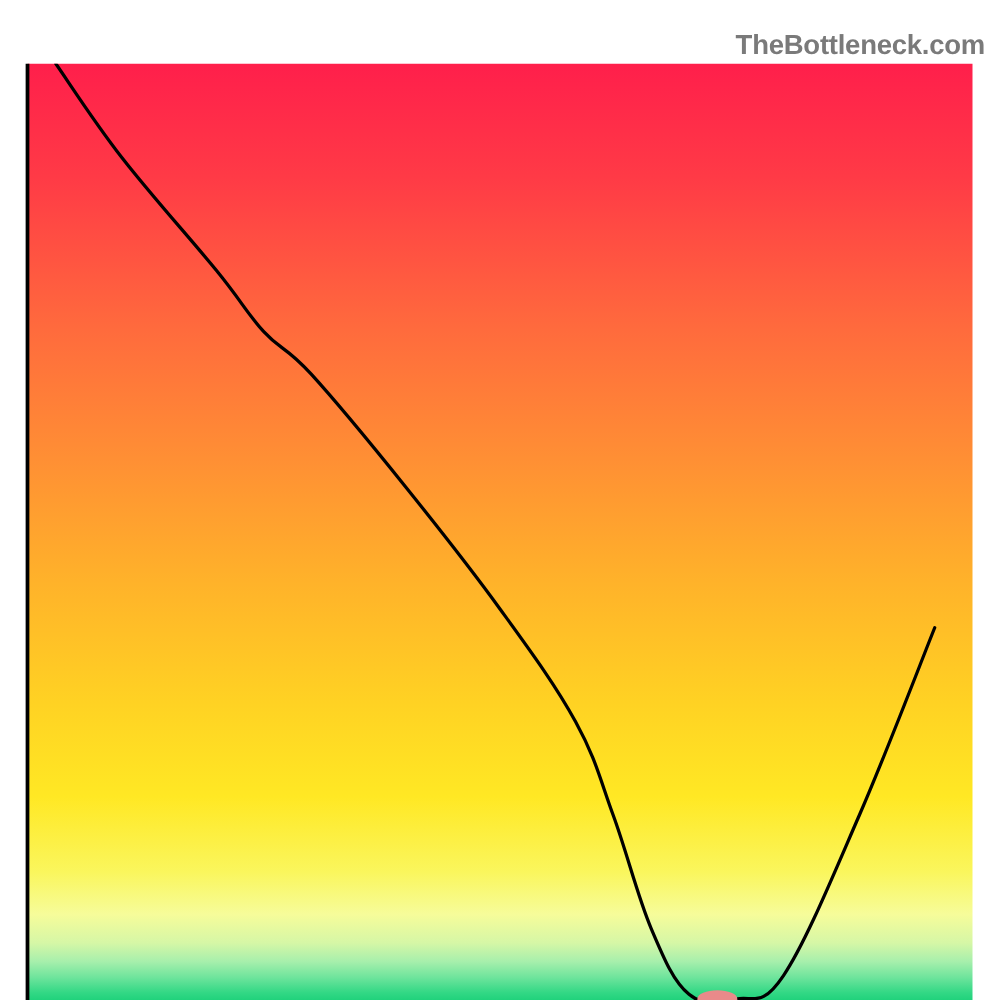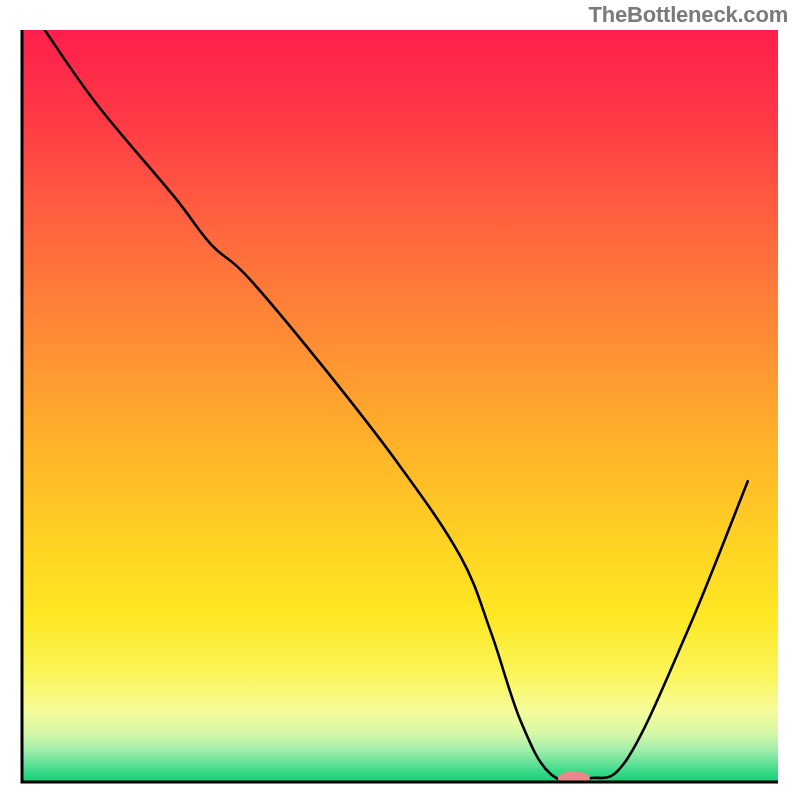--- a/index.html
+++ b/index.html
@@ -7,20 +7,21 @@
     padding: 0;
     width: 800px;
     height: 800px;
     background: #ffffff;
     overflow: hidden;
   }
   .container {
     position: relative;
     width: 800px;
     height: 692px;
+    margin-top: 21px;
   }
   .watermark {
     position: absolute;
     top: 2px;
     right: 12px;
     font-family: Arial, Helvetica, sans-serif;
     font-size: 22px;
     font-weight: 600;
     color: #7a7a7a;
     letter-spacing: -0.2px;

